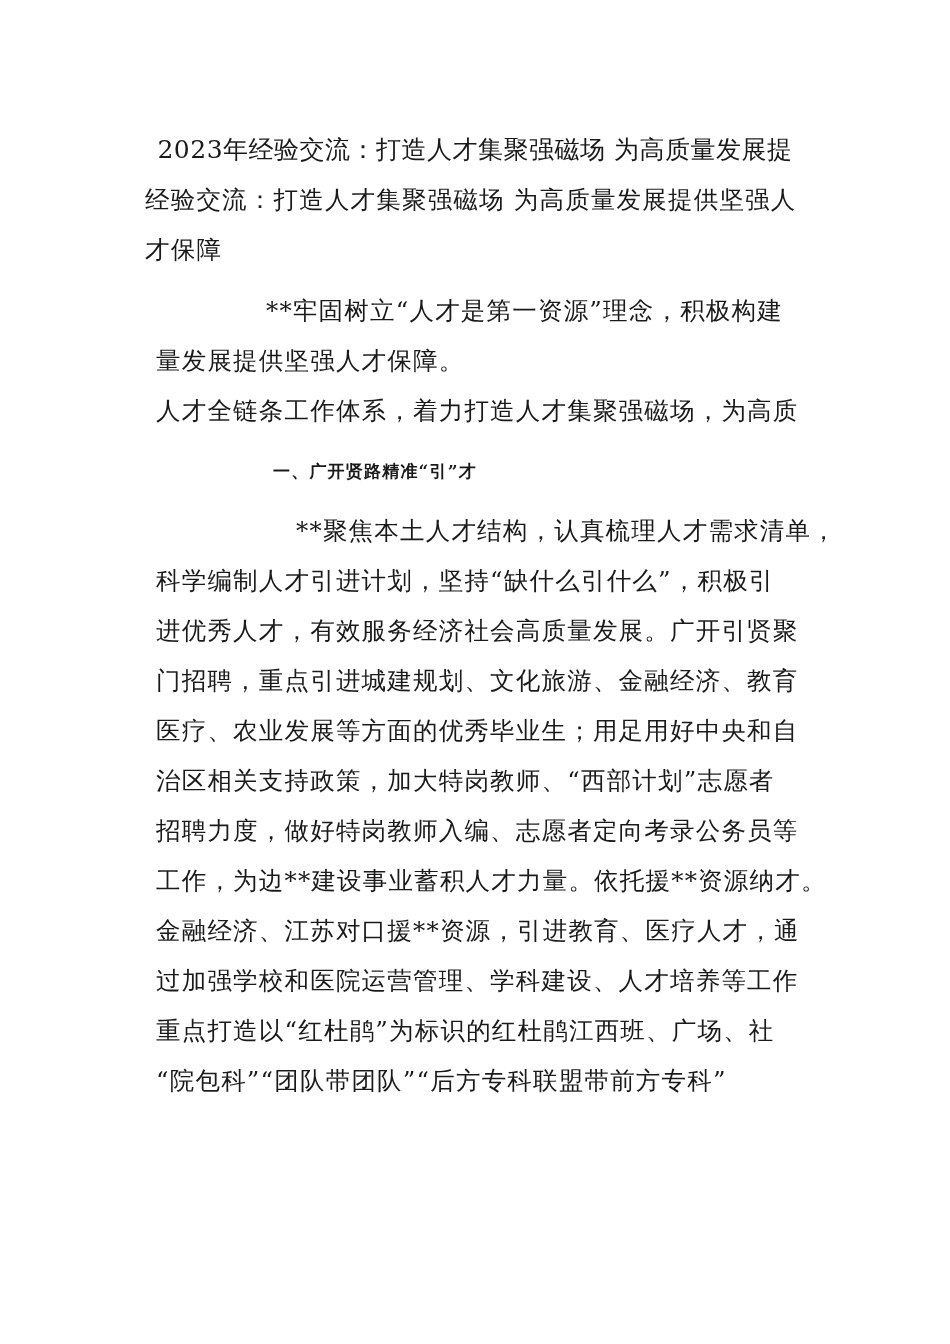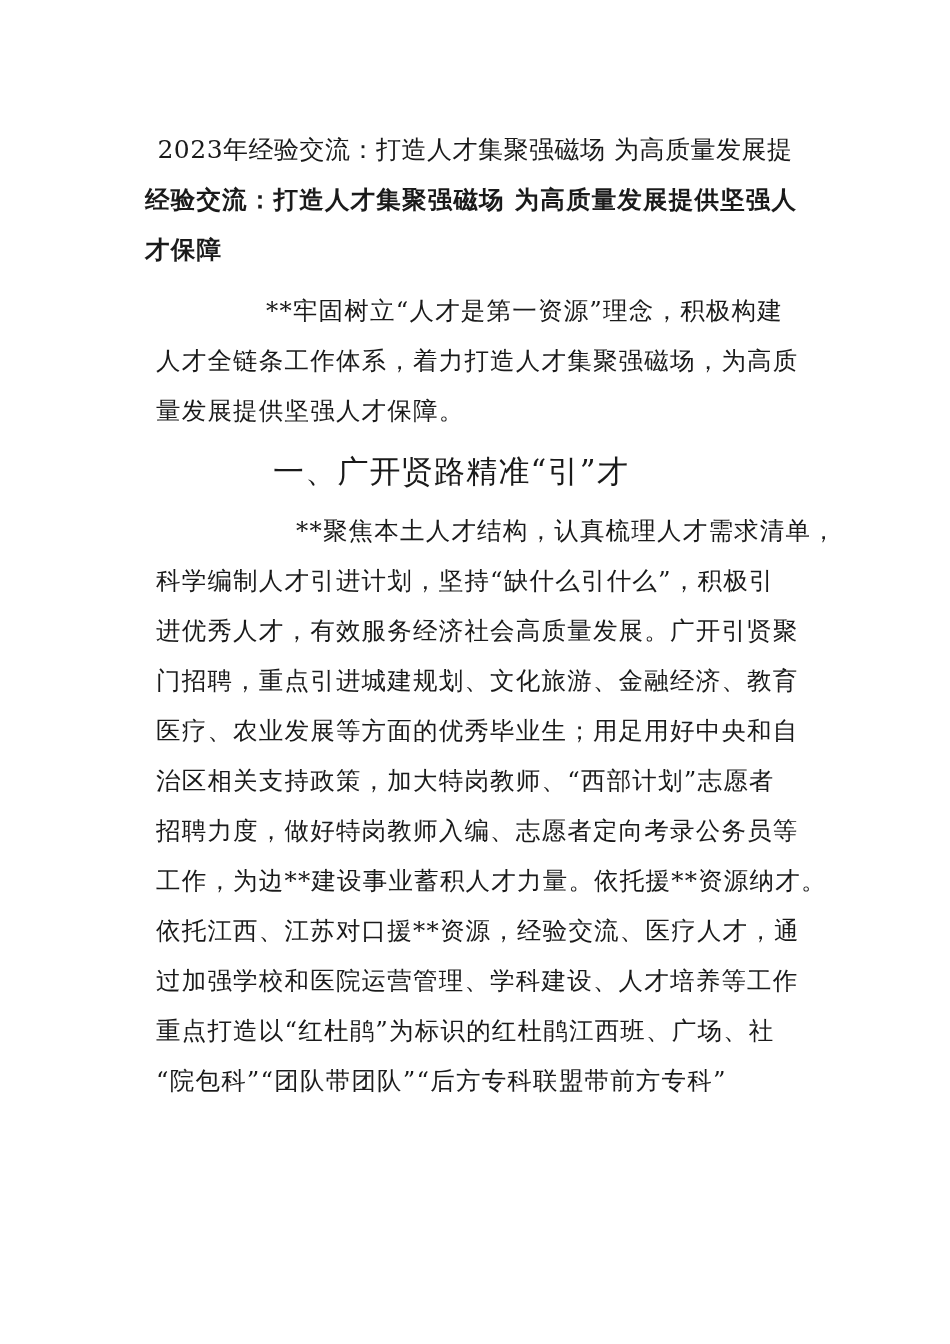--- a/index.html
+++ b/index.html
@@ -37,33 +37,32 @@
       text-align: center;
       width: 700px;
       margin-left: -20px;
       letter-spacing: 0.5px;
     }
     .subtitle {
       margin: 0;
       font-size: 24.5px;
       line-height: 50px;
       letter-spacing: 1.2px;
-      font-weight: bold;
     }
     .para {
       margin: 11px;
       font-size: 24.5px;
       line-height: 50px;
       letter-spacing: 1.2px;
       text-align: justify;
     }
     .heading {
       margin: 0;
-      font-weight: normal;
-      font-size: 31px;
+      font-weight: bold;
+      font-size: 17px;
       line-height: 48px;
       padding-left: 128px;
       letter-spacing: 1.2px;
     }
     .line { display: block; white-space: nowrap; }
   </style>
 </head>
 <body>
 
 <div class="page">
@@ -73,35 +72,35 @@
       <span class="line">2023年经验交流：打造人才集聚强磁场 为高质量发展提</span>
     </h1>
 
     <p class="subtitle">
       <span class="line">经验交流：打造人才集聚强磁场 为高质量发展提供坚强人</span>
       <span class="line">才保障</span>
     </p>
 
     <p class="para">
       <span class="line" style="padding-left:110px">**牢固树立“人才是第一资源”理念，积极构建</span>
+      <span class="line">量发展提供坚强人才保障。</span>
       <span class="line">人才全链条工作体系，着力打造人才集聚强磁场，为高质</span>
-      <span class="line">量发展提供坚强人才保障。</span>
     </p>
 
     <h2 class="heading">一、广开贤路精准“引”才</h2>
 
     <p class="para">
       <span class="line" style="padding-left:140px">**聚焦本土人才结构，认真梳理人才需求清单，</span>
       <span class="line">科学编制人才引进计划，坚持“缺什么引什么”，积极引</span>
       <span class="line">进优秀人才，有效服务经济社会高质量发展。广开引贤聚</span>
       <span class="line">门招聘，重点引进城建规划、文化旅游、金融经济、教育</span>
       <span class="line">医疗、农业发展等方面的优秀毕业生；用足用好中央和自</span>
       <span class="line">治区相关支持政策，加大特岗教师、“西部计划”志愿者</span>
       <span class="line">招聘力度，做好特岗教师入编、志愿者定向考录公务员等</span>
       <span class="line">工作，为边**建设事业蓄积人才力量。依托援**资源纳才。</span>
-      <span class="line">依托江西、江苏对口援**资源，经验交流、医疗人才，通</span>
+      <span class="line">金融经济、江苏对口援**资源，引进教育、医疗人才，通</span>
       <span class="line">过加强学校和医院运营管理、学科建设、人才培养等工作</span>
       <span class="line">重点打造以“红杜鹃”为标识的红杜鹃江西班、广场、社</span>
       <span class="line">“院包科”“团队带团队”“后方专科联盟带前方专科”</span>
     </p>
 
   </div>
 </div>
 
 </body></html>

